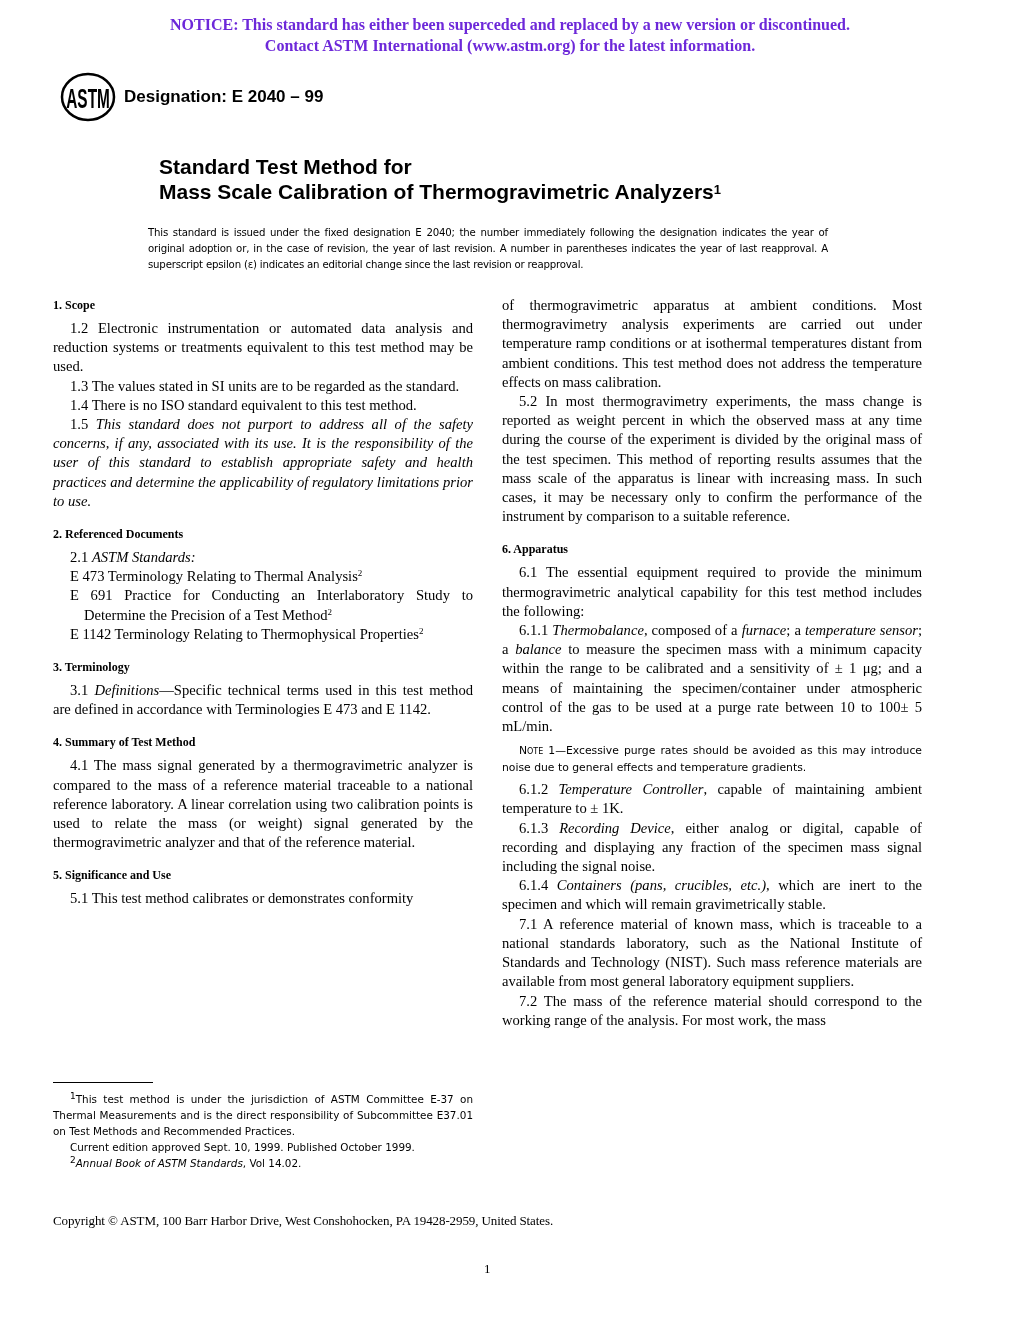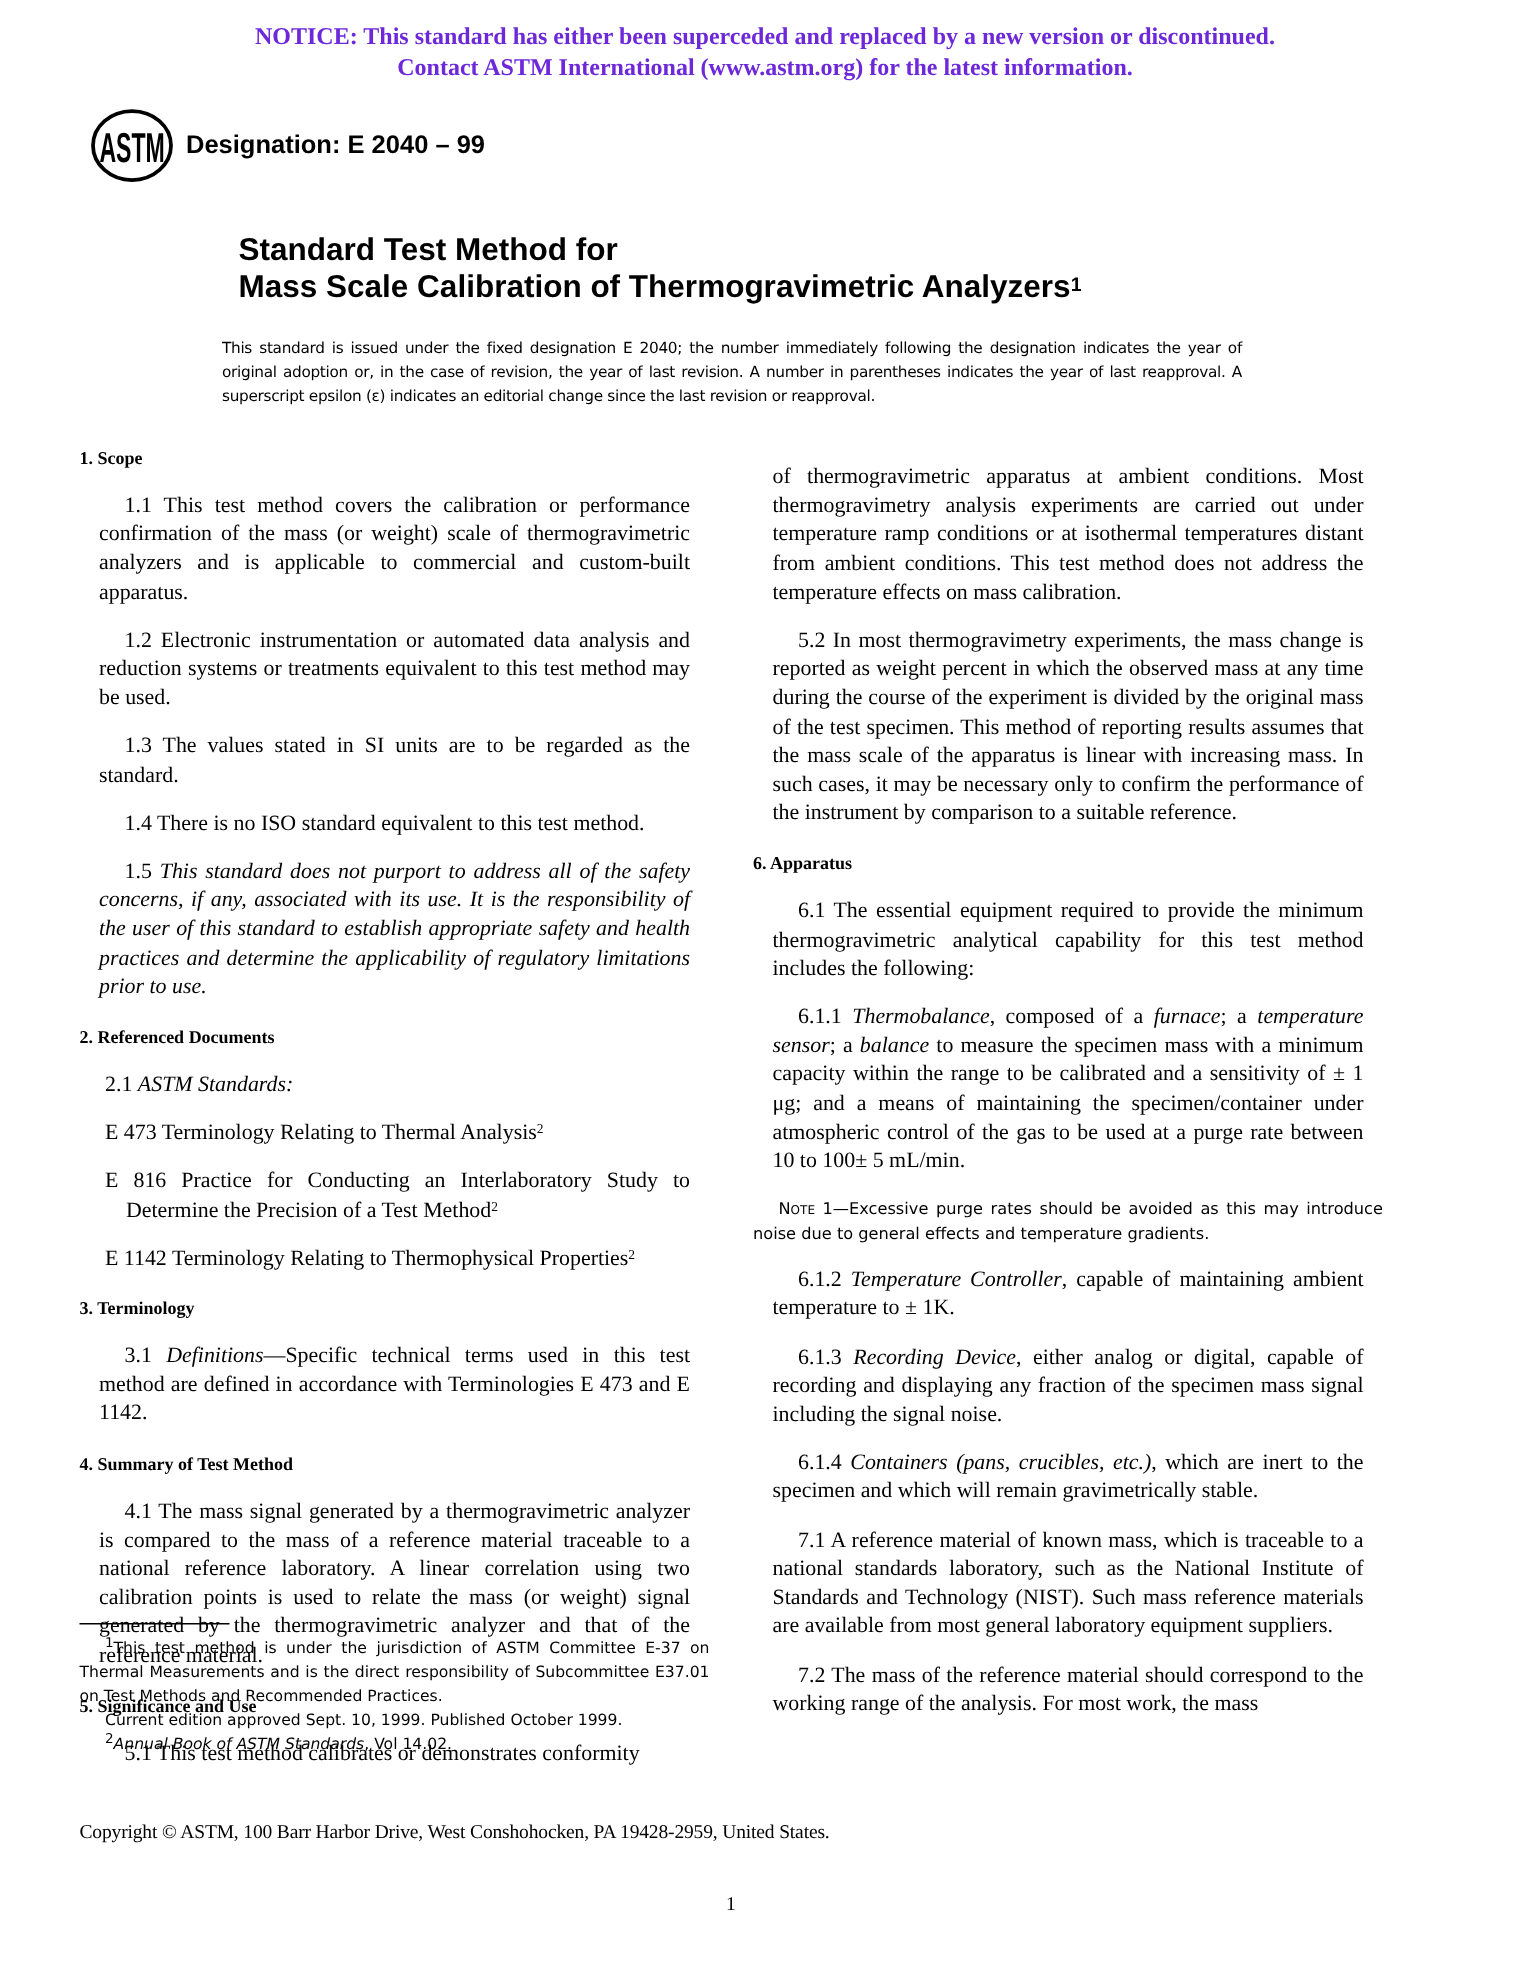--- a/index.html
+++ b/index.html
@@ -7,21 +7,21 @@
   .notice { position:absolute; top:14px; left:0; width:1020px; text-align:center; color:#6d28d9; font-weight:bold; font-size:16px; line-height:21px; font-family:"Liberation Serif", serif; }
   .designation-row { position:absolute; top:72px; left:60px; display:flex; align-items:center; }
   .logo { width:56px; height:50px; }
   .designation { font-family:"Liberation Sans", sans-serif; font-weight:bold; font-size:17px; margin-left:8px; }
   .title { position:absolute; top:154px; left:159px; font-family:"Liberation Sans", sans-serif; font-weight:bold; font-size:21px; line-height:25px; }
   .title sup { font-size:13px; vertical-align:top; position:relative; top:-2px; }
   .issuance { position:absolute; top:225px; left:148px; width:680px; font-family:"DejaVu Sans", sans-serif; font-size:10.2px; line-height:16px; text-align:justify; letter-spacing:-0.2px; }
   .col { position:absolute; top:296px; width:420px; font-size:14.6px; line-height:19.2px; }
   .col-left { left:53px; }
   .col-right { left:502px; }
-  .col p { margin:13px; text-align:justify; }
+  .col p { margin:0; text-align:justify; }
   .col p.ind { text-indent:17px; }
   .col h2 { font-size:12px; font-weight:bold; margin:14px 0 4px 0; line-height:19px; }
   .col h2.first { margin-top:0; }
   .refs p { margin-left:17px; }
   .refs p.hang { padding-left:14px; text-indent:-14px; }
   .note { font-family:"DejaVu Sans", sans-serif; font-size:10.8px; line-height:17px; margin:6px 0 4px 0 !important; text-indent:17px; text-align:justify; }
   .note .sc { font-variant:small-caps; }
   sup.fn { font-size:9px; vertical-align:top; position:relative; top:-3px; }
   .footnotes { position:absolute; top:1082px; left:53px; width:420px; font-family:"DejaVu Sans", sans-serif; font-size:10.4px; line-height:16px; }
   .footnotes .rule { width:100px; border-top:1px solid #000; margin-bottom:8px; }
@@ -47,31 +47,30 @@
 
 <div class="title">
   <div>Standard Test Method for</div>
   <div><span>Mass Scale Calibration of Thermogravimetric Analyzers</span><sup>1</sup></div>
 </div>
 
 <div class="issuance">This standard is issued under the fixed designation E 2040; the number immediately following the designation indicates the year of original adoption or, in the case of revision, the year of last revision. A number in parentheses indicates the year of last reapproval. A superscript epsilon (ε) indicates an editorial change since the last revision or reapproval.</div>
 
 <div class="col col-left">
   <h2 class="first">1.  Scope</h2>
-  <p class="ind">1.1 This test method covers the calibration or performance confirmation of the mass (or weight) scale of thermogravimetric analyzers and is applicable to commercial and custom-built apparatus.</p>
   <p class="ind">1.2 Electronic instrumentation or automated data analysis and reduction systems or treatments equivalent to this test method may be used.</p>
   <p class="ind">1.3 The values stated in SI units are to be regarded as the standard.</p>
   <p class="ind">1.4 There is no ISO standard equivalent to this test method.</p>
   <p class="ind"><span>1.5 </span><i>This standard does not purport to address all of the safety concerns, if any, associated with its use. It is the responsibility of the user of this standard to establish appropriate safety and health practices and determine the applicability of regulatory limitations prior to use.</i></p>
 
   <h2>2.  Referenced Documents</h2>
   <div class="refs">
     <p><span>2.1 </span><i>ASTM Standards:</i></p>
     <p class="hang"><span>E 473  Terminology Relating to Thermal Analysis</span><sup class="fn">2</sup></p>
-    <p class="hang"><span>E 816  Practice for Conducting an Interlaboratory Study to Determine the Precision of a Test Method</span><sup class="fn">2</sup></p>
+    <p class="hang"><span>E 691  Practice for Conducting an Interlaboratory Study to Determine the Precision of a Test Method</span><sup class="fn">2</sup></p>
     <p class="hang"><span>E 1142 Terminology Relating to Thermophysical Properties</span><sup class="fn">2</sup></p>
   </div>
 
   <h2>3.  Terminology</h2>
   <p class="ind"><span>3.1 </span><i>Definitions</i><span>—Specific technical terms used in this test method are defined in accordance with Terminologies E 473 and E 1142.</span></p>
 
   <h2>4.  Summary of Test Method</h2>
   <p class="ind">4.1 The mass signal generated by a thermogravimetric analyzer is compared to the mass of a reference material traceable to a national reference laboratory. A linear correlation using two calibration points is used to relate the mass (or weight) signal generated by the thermogravimetric analyzer and that of the reference material.</p>
 
   <h2>5.  Significance and Use</h2>

